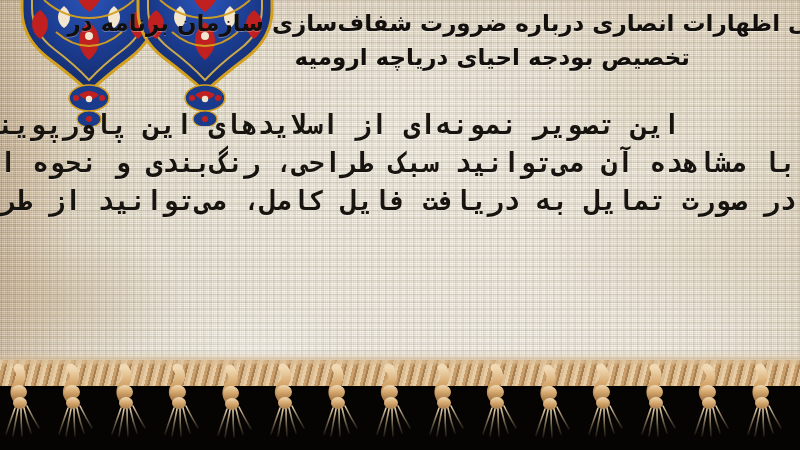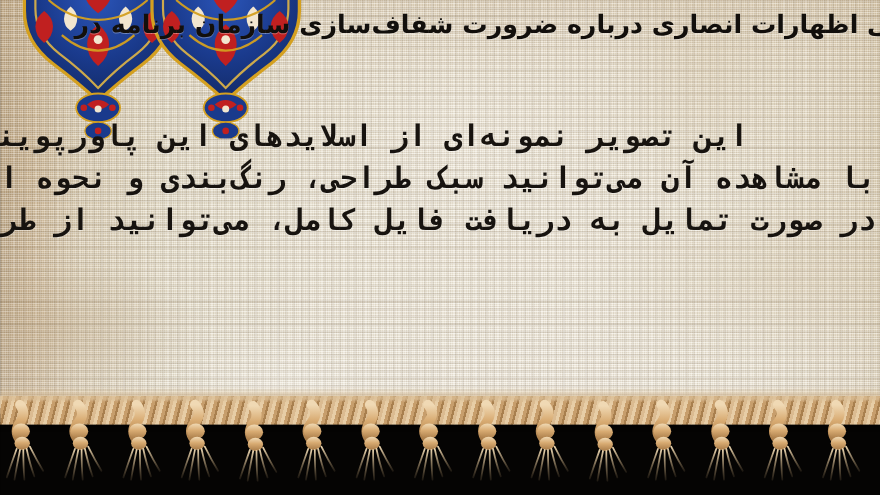--- a/index.html
+++ b/index.html
@@ -306,20 +306,21 @@
         <circle cx="0" cy="0" r="3" fill="#c02020"></circle>
       </g>
     </svg>
 
   </div>
 
   <div class="text-layer">
 
     <div class="title-block">
       <div class="title-line l1">سی اظهارات انصاری درباره ضرورت شفاف‌سازی سازمان برنامه در</div>
+      <div class="title-line l2">تخصیص بودجه احیای دریاچه ارومیه</div>
     </div>
 
     <div class="body-block">
       <div class="body-line b1">این تصویر نمونه‌ای از اسلایدهای این پاورپوینت می‌باشد</div>
       <div class="body-line b2">با مشاهده آن می‌توانید سبک طراحی، رنگ‌بندی و نحوه ارائه مطالب را بررسی نمایید</div>
       <div class="body-line b3">در صورت تمایل به دریافت فایل کامل، می‌توانید از طریق لینک خرید اقدام فرمایید</div>
     </div>
 
   </div>
 

